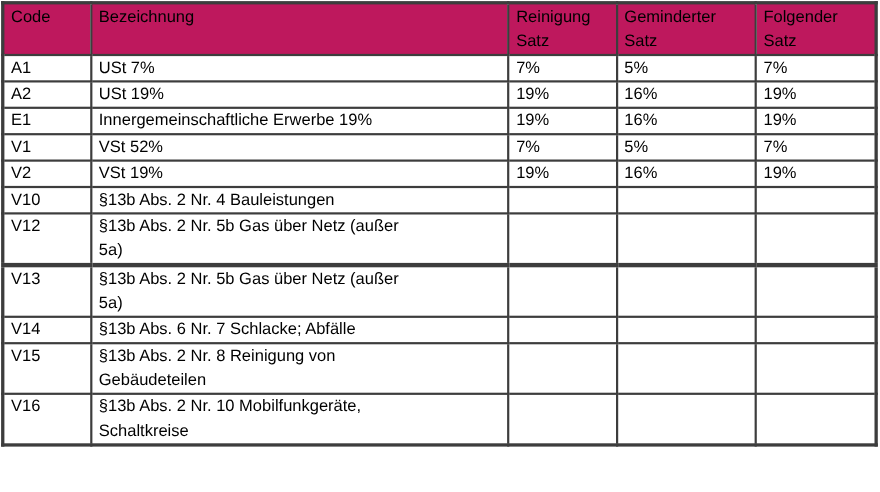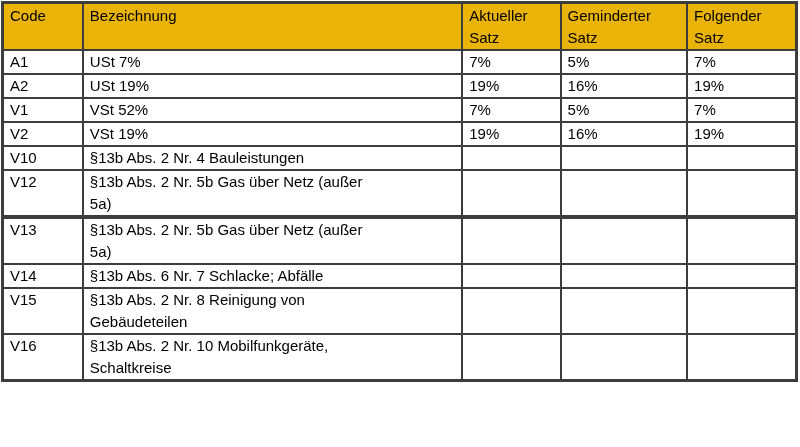--- a/index.html
+++ b/index.html
@@ -31,21 +31,21 @@
     vertical-align: top;
     overflow: hidden;
     font-weight: normal;
     text-align: left;
     white-space: pre-line;
   }
   table.tax-table {
     border: 3px solid #3d3d3d;
   }
   tr.header-row th {
-    background: #eab308;
+    background: #be185d;
     height: 37px;
     padding-top: 1px;
   }
   tr.body-row td {
     height: 20px;
   }
   td.num {
     text-align: right;
     padding-right: 8px;
   }
@@ -67,39 +67,46 @@
       <col class="c-code">
         <col class="c-bez">
         <col class="c-akt">
         <col class="c-gem">
         <col class="c-folg">
     </colgroup>
     <thead>
       <tr class="header-row">
         <th>Code</th>
         <th>Bezeichnung</th>
-        <th>Aktueller
+        <th>Reinigung
 Satz</th>
         <th>Geminderter
 Satz</th>
         <th>Folgender
 Satz</th>
       </tr>
     </thead>
     <tbody>
       <tr class="body-row">
         <td>A1</td>
         <td>USt 7%</td>
         <td class="num">7%</td>
         <td class="num">5%</td>
         <td class="num">7%</td>
       </tr>
       <tr class="body-row">
         <td>A2</td>
         <td>USt 19%</td>
+        <td class="num">19%</td>
+        <td class="num">16%</td>
+        <td class="num">19%</td>
+      </tr>
+      <tr class="body-row">
+        <td>E1</td>
+        <td>Innergemeinschaftliche Erwerbe 19%</td>
         <td class="num">19%</td>
         <td class="num">16%</td>
         <td class="num">19%</td>
       </tr>
       <tr class="body-row">
         <td>V1</td>
         <td>VSt 52%</td>
         <td class="num">7%</td>
         <td class="num">5%</td>
         <td class="num">7%</td>

